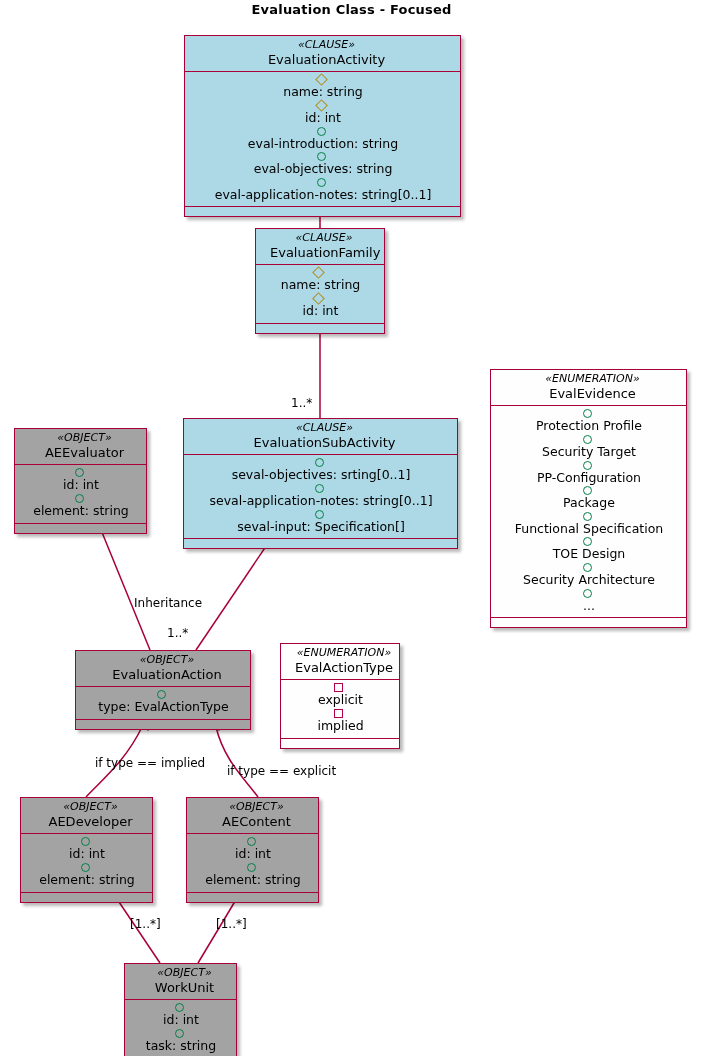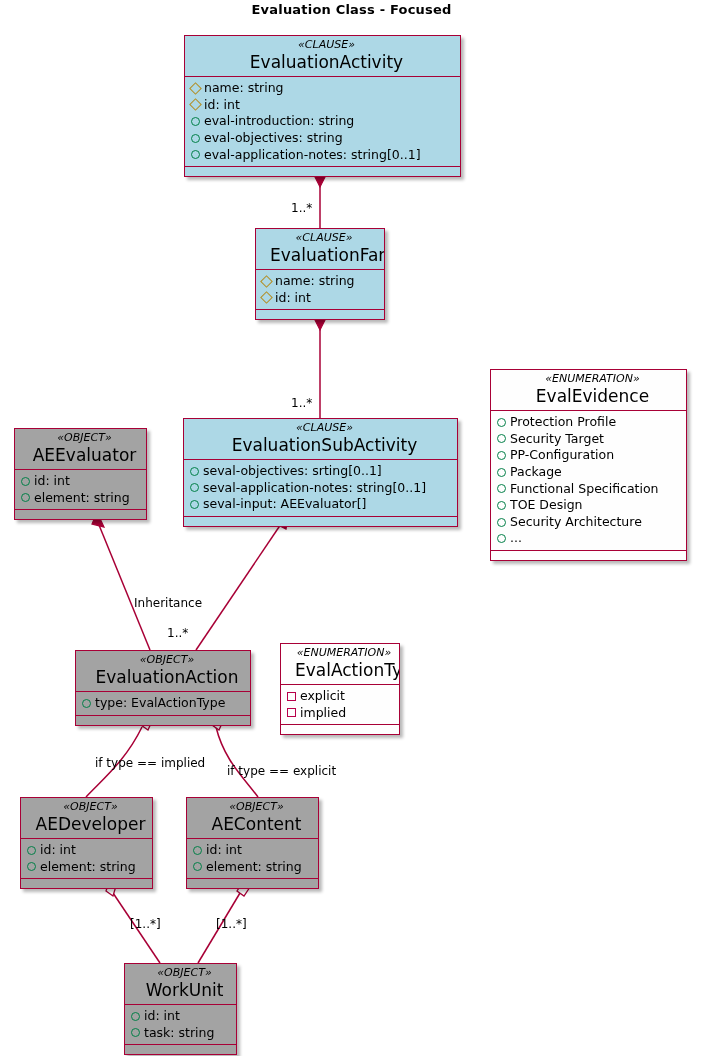--- a/index.html
+++ b/index.html
@@ -43,35 +43,36 @@
     border-bottom:1.5px solid #A80036;
   }
   .stereotype{
     display:block;
     font-style:italic;
     font-size:11px;
     color:#000000;
   }
   .cls-name{
     display:block;
-    font-size:17px;
+    font-size:13px;
     color:#000000;
   }
 
   .uml-attrs{
     padding:3px 5px 3px 6px;
     border-bottom:1.5px solid #A80036;
   }
   .attr{
     font-size:12.5px;
     line-height:1.33;
     color:#000000;
     white-space:nowrap;
     display:flex;
     align-items:center;
+    flex-direction:column;
   }
   .uml-foot{height:9px;}
 
   
   .mk{
     display:inline-block;
     width:9px;height:9px;
     margin-right:4px;
     flex:0 0 auto;
     position:relative;
@@ -223,21 +224,21 @@
       <div class="attr">
           <span class="mk circle"></span>
           <span>seval-objectives: srting[0..1]</span>
         </div>
       <div class="attr">
           <span class="mk circle"></span>
           <span>seval-application-notes: string[0..1]</span>
         </div>
       <div class="attr">
           <span class="mk circle"></span>
-          <span>seval-input: AEEvaluator[]</span>
+          <span>seval-input: Specification[]</span>
         </div>
     </div>
     <div class="uml-foot"></div>
   </div>
 
   <div class="uml-box white" style="left:490px;top:369px;width:197px;">
     <div class="uml-head">
       <span class="stereotype">«ENUMERATION»</span>
       <span class="cls-name">EvalEvidence</span>
     </div>

